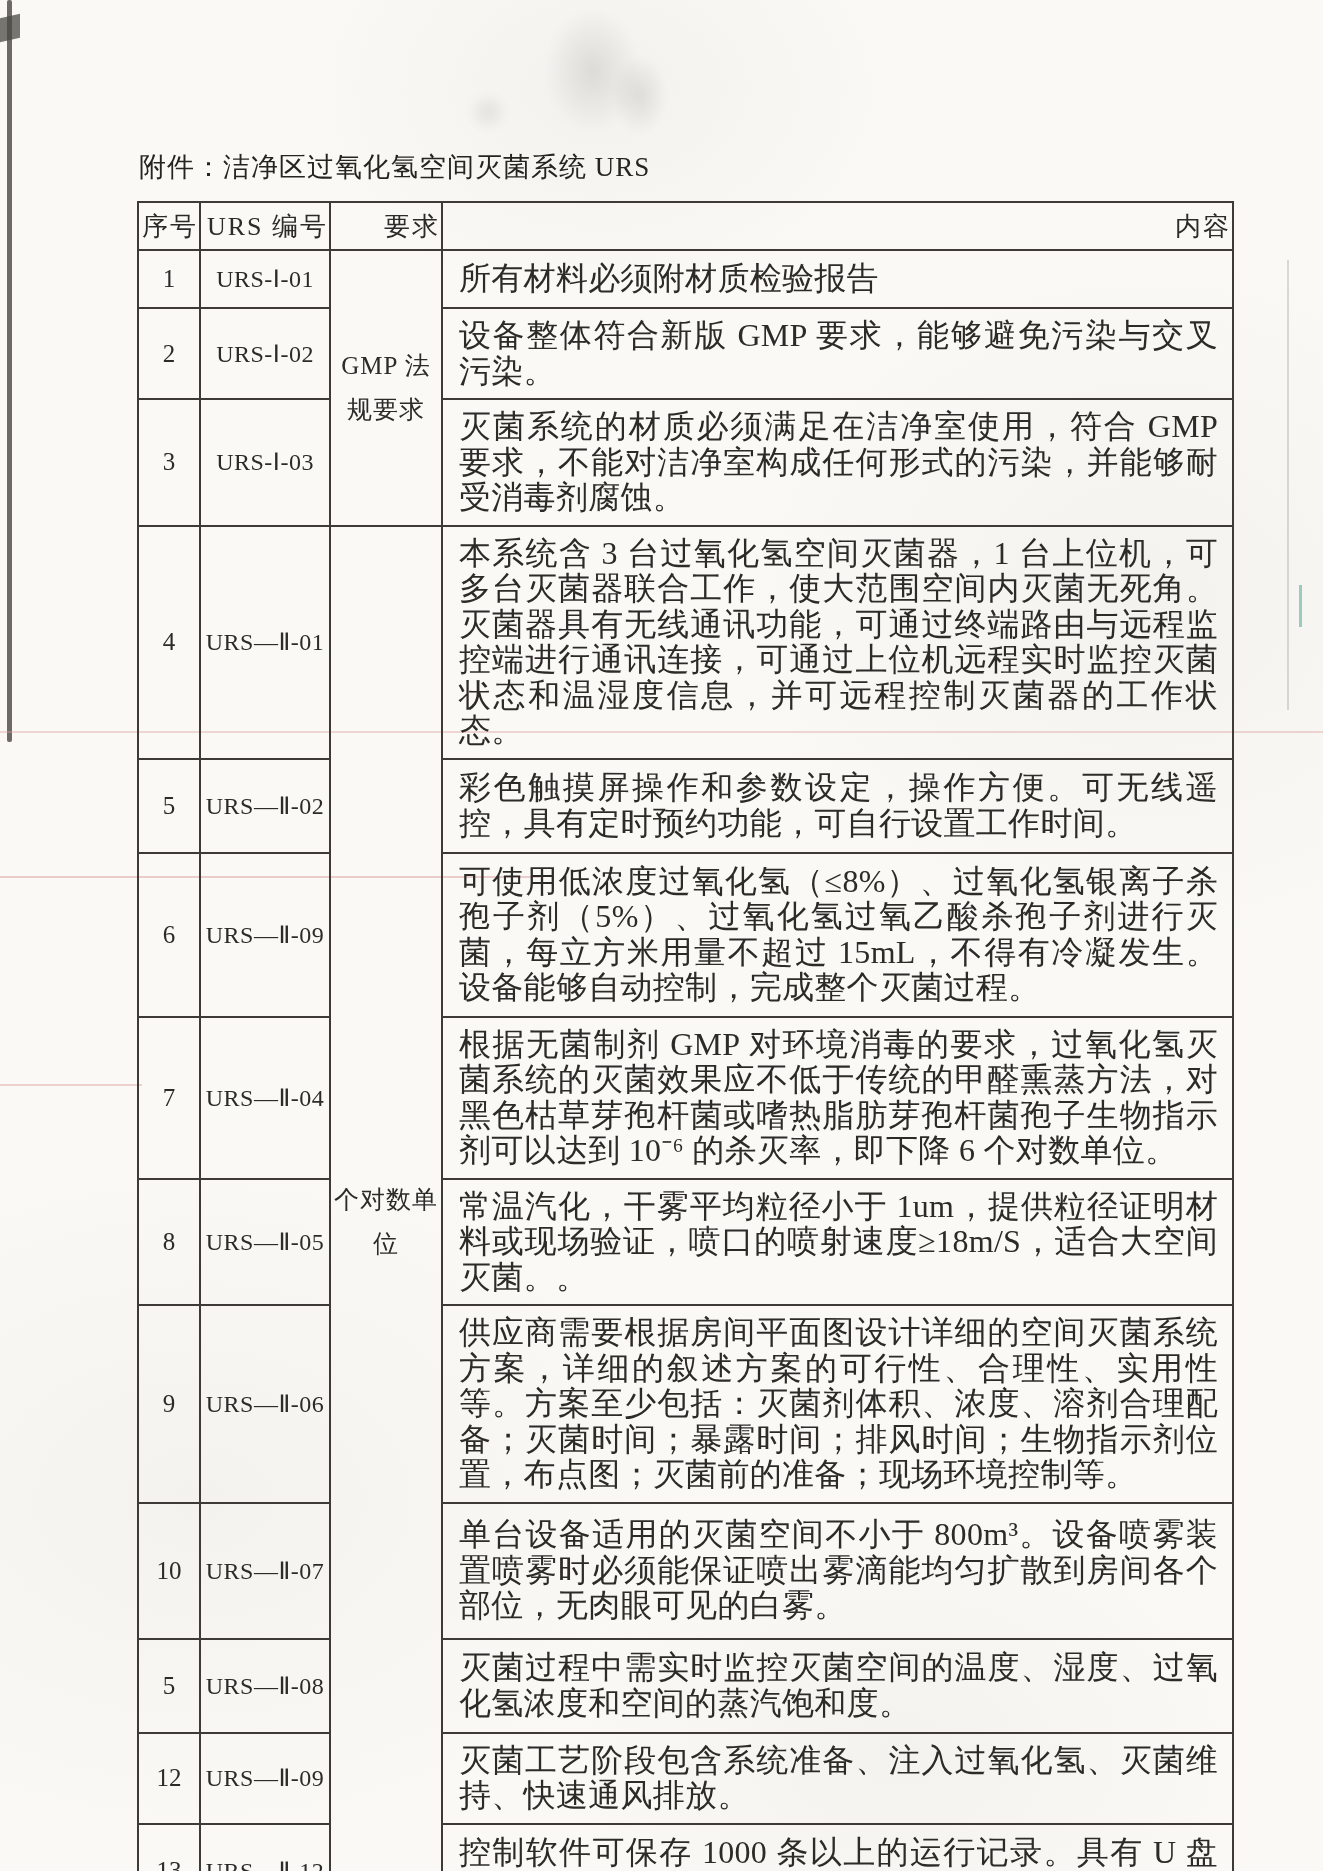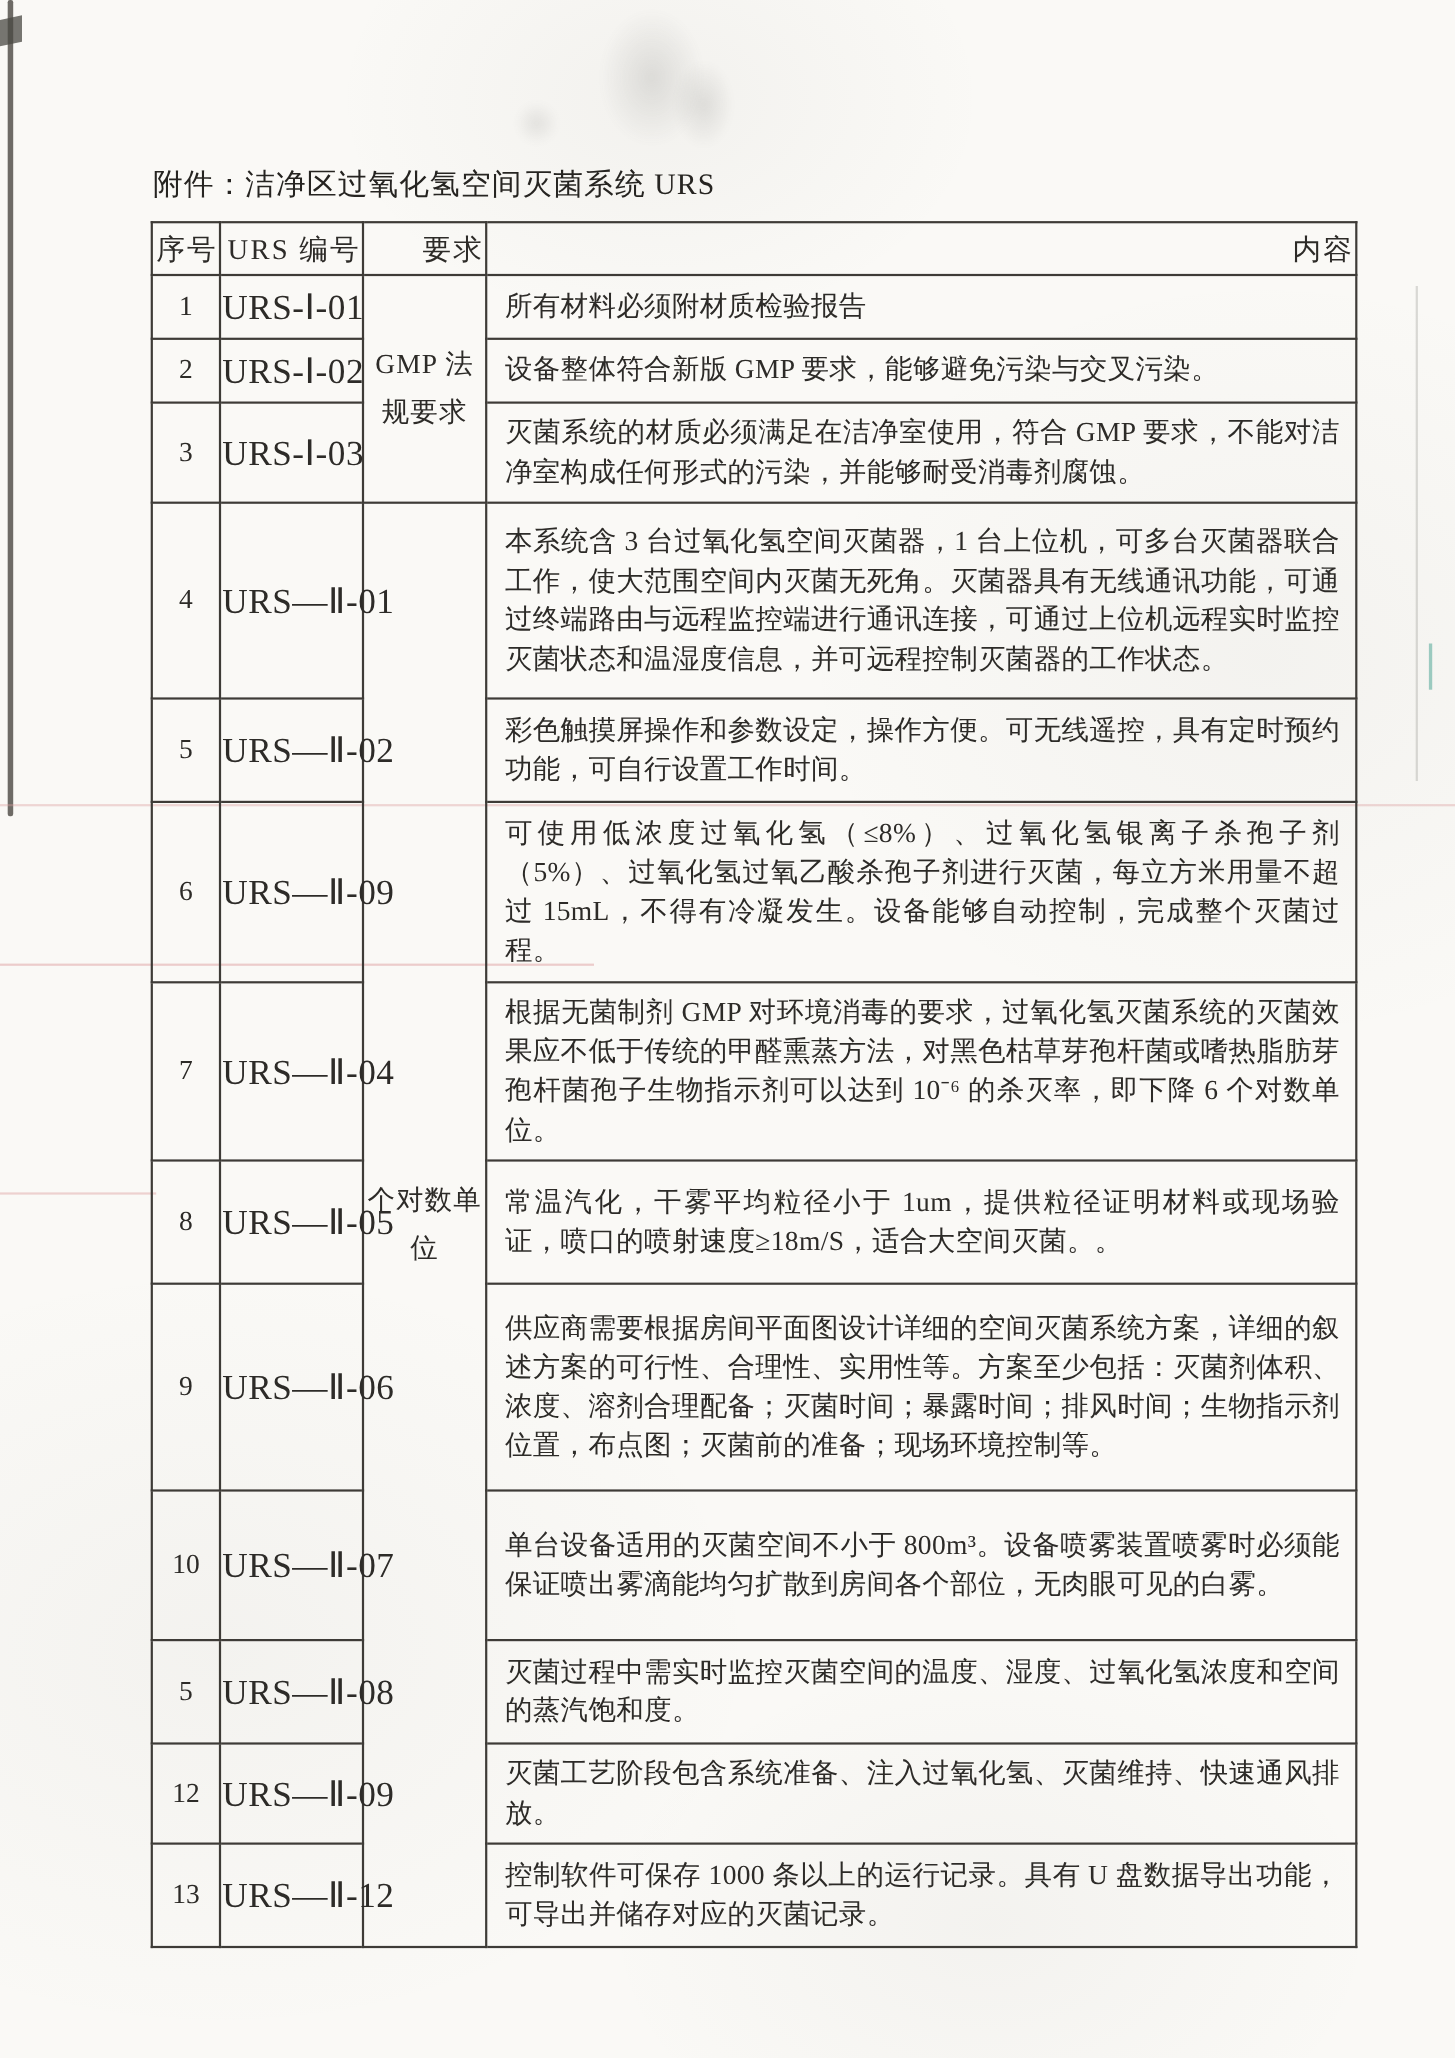--- a/index.html
+++ b/index.html
@@ -41,24 +41,24 @@
   table.urs {
     width:1095px; border-collapse:collapse; table-layout:fixed;
   }
   table.urs td, table.urs th {
     border:2px solid #3e3b37; background:transparent;
     font-weight:normal; vertical-align:middle;
   }
   thead tr { height:48px; }
   thead th { font-size:26px; letter-spacing:2px; text-align:right; }
   td.no-cell  { text-align:center; font-size:25px; }
-  td.urs-cell { text-align:center; font-size:32px; letter-spacing:.5px; white-space:nowrap; }
+  td.urs-cell { text-align:center; font-size:24px; letter-spacing:.5px; white-space:nowrap; }
   td.req-cell { text-align:center; font-size:25px; line-height:44px; padding:0 3px; letter-spacing:1px; }
   td.content-cell {
-    font-size:25px; line-height:35.5px; letter-spacing:.3px;
+    font-size:32px; line-height:35.5px; letter-spacing:.3px;
     padding:9px 14px 9px 16px; text-align:justify;
   }
   tr.h58{height:58px}  tr.h74{height:74px}   tr.h84{height:84px}
   tr.h94{height:94px}  tr.h112{height:112px} tr.h136{height:136px}
   tr.h152{height:152px}tr.h164{height:164px} tr.h178{height:178px}
   tr.h188{height:188px}
 </style>
 </head>
 <body>
 

